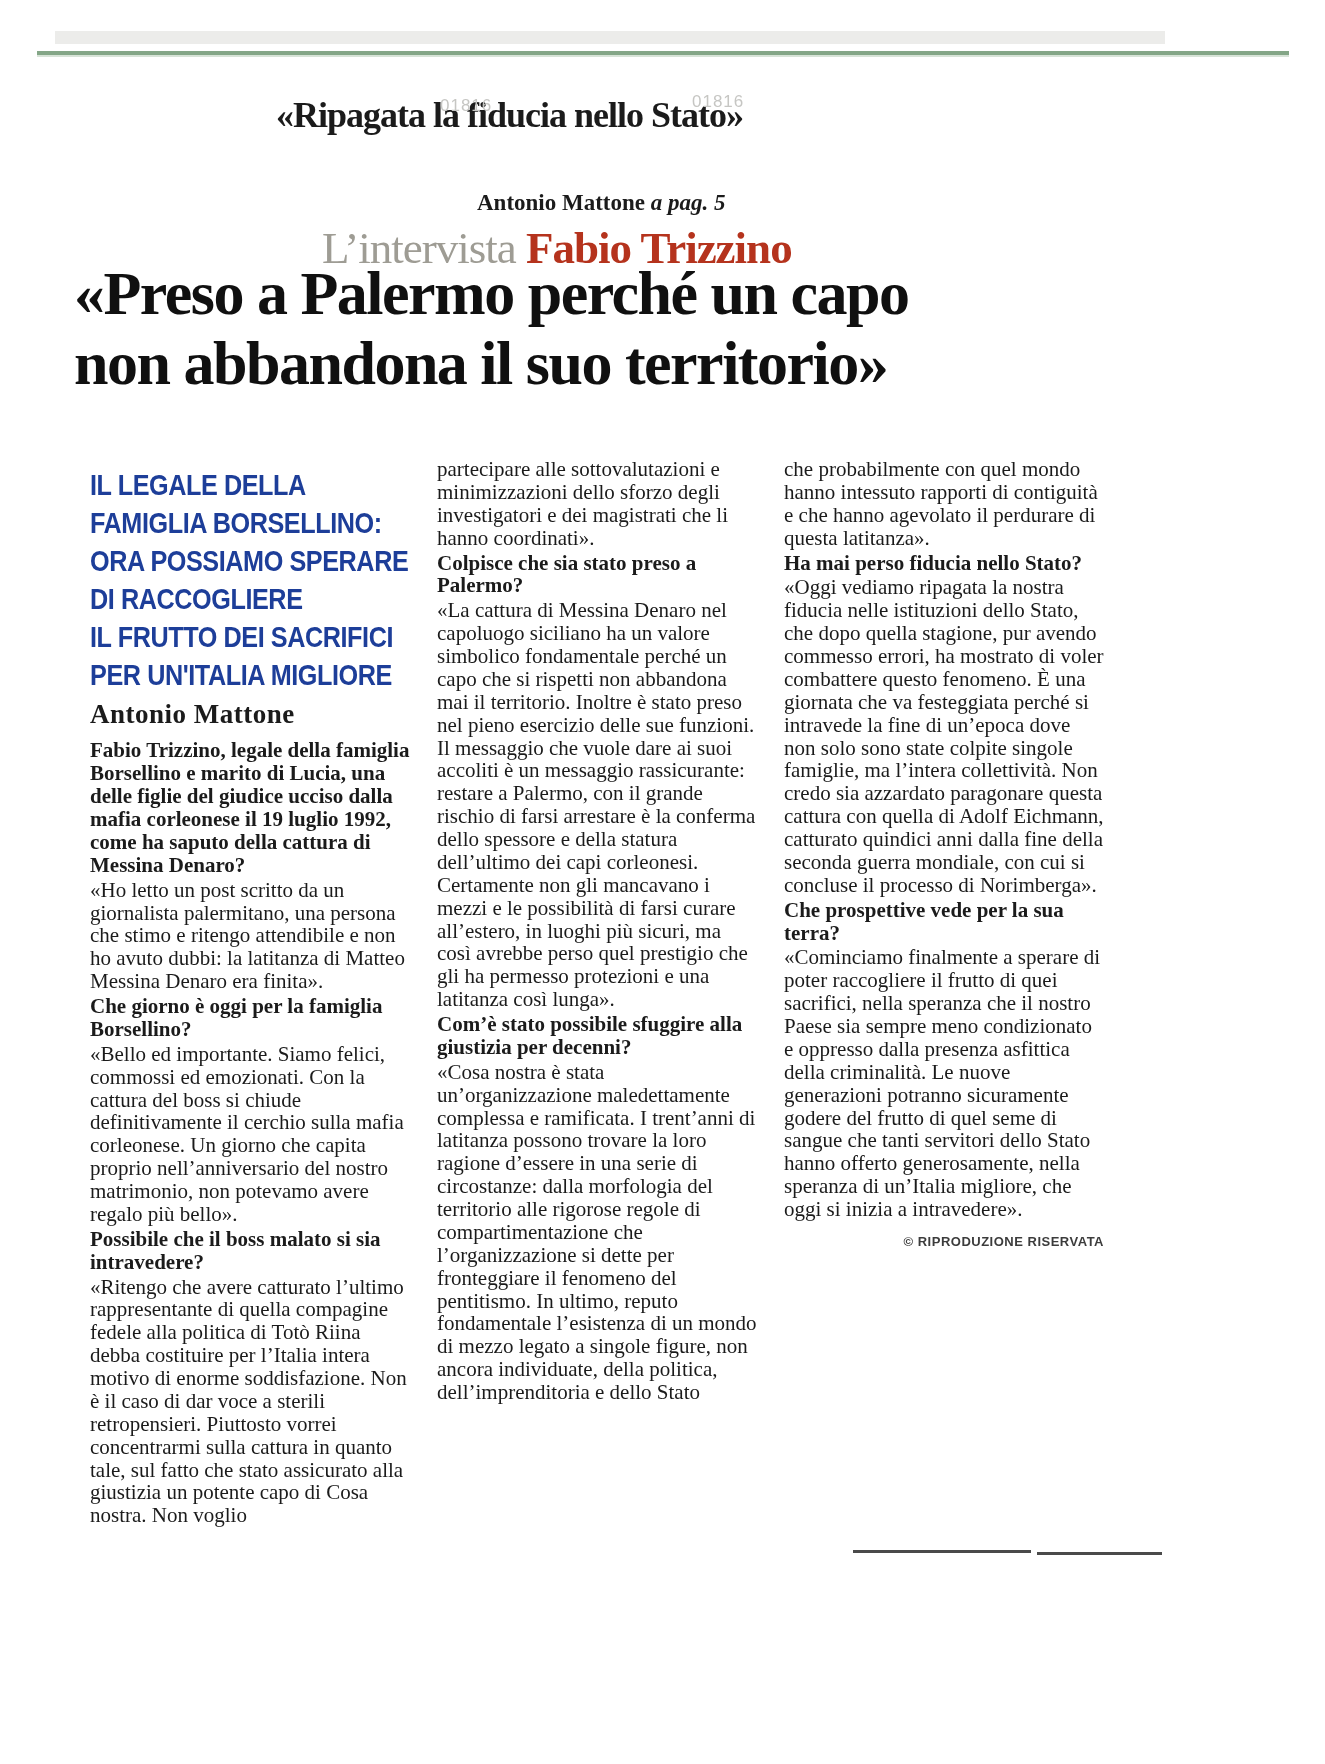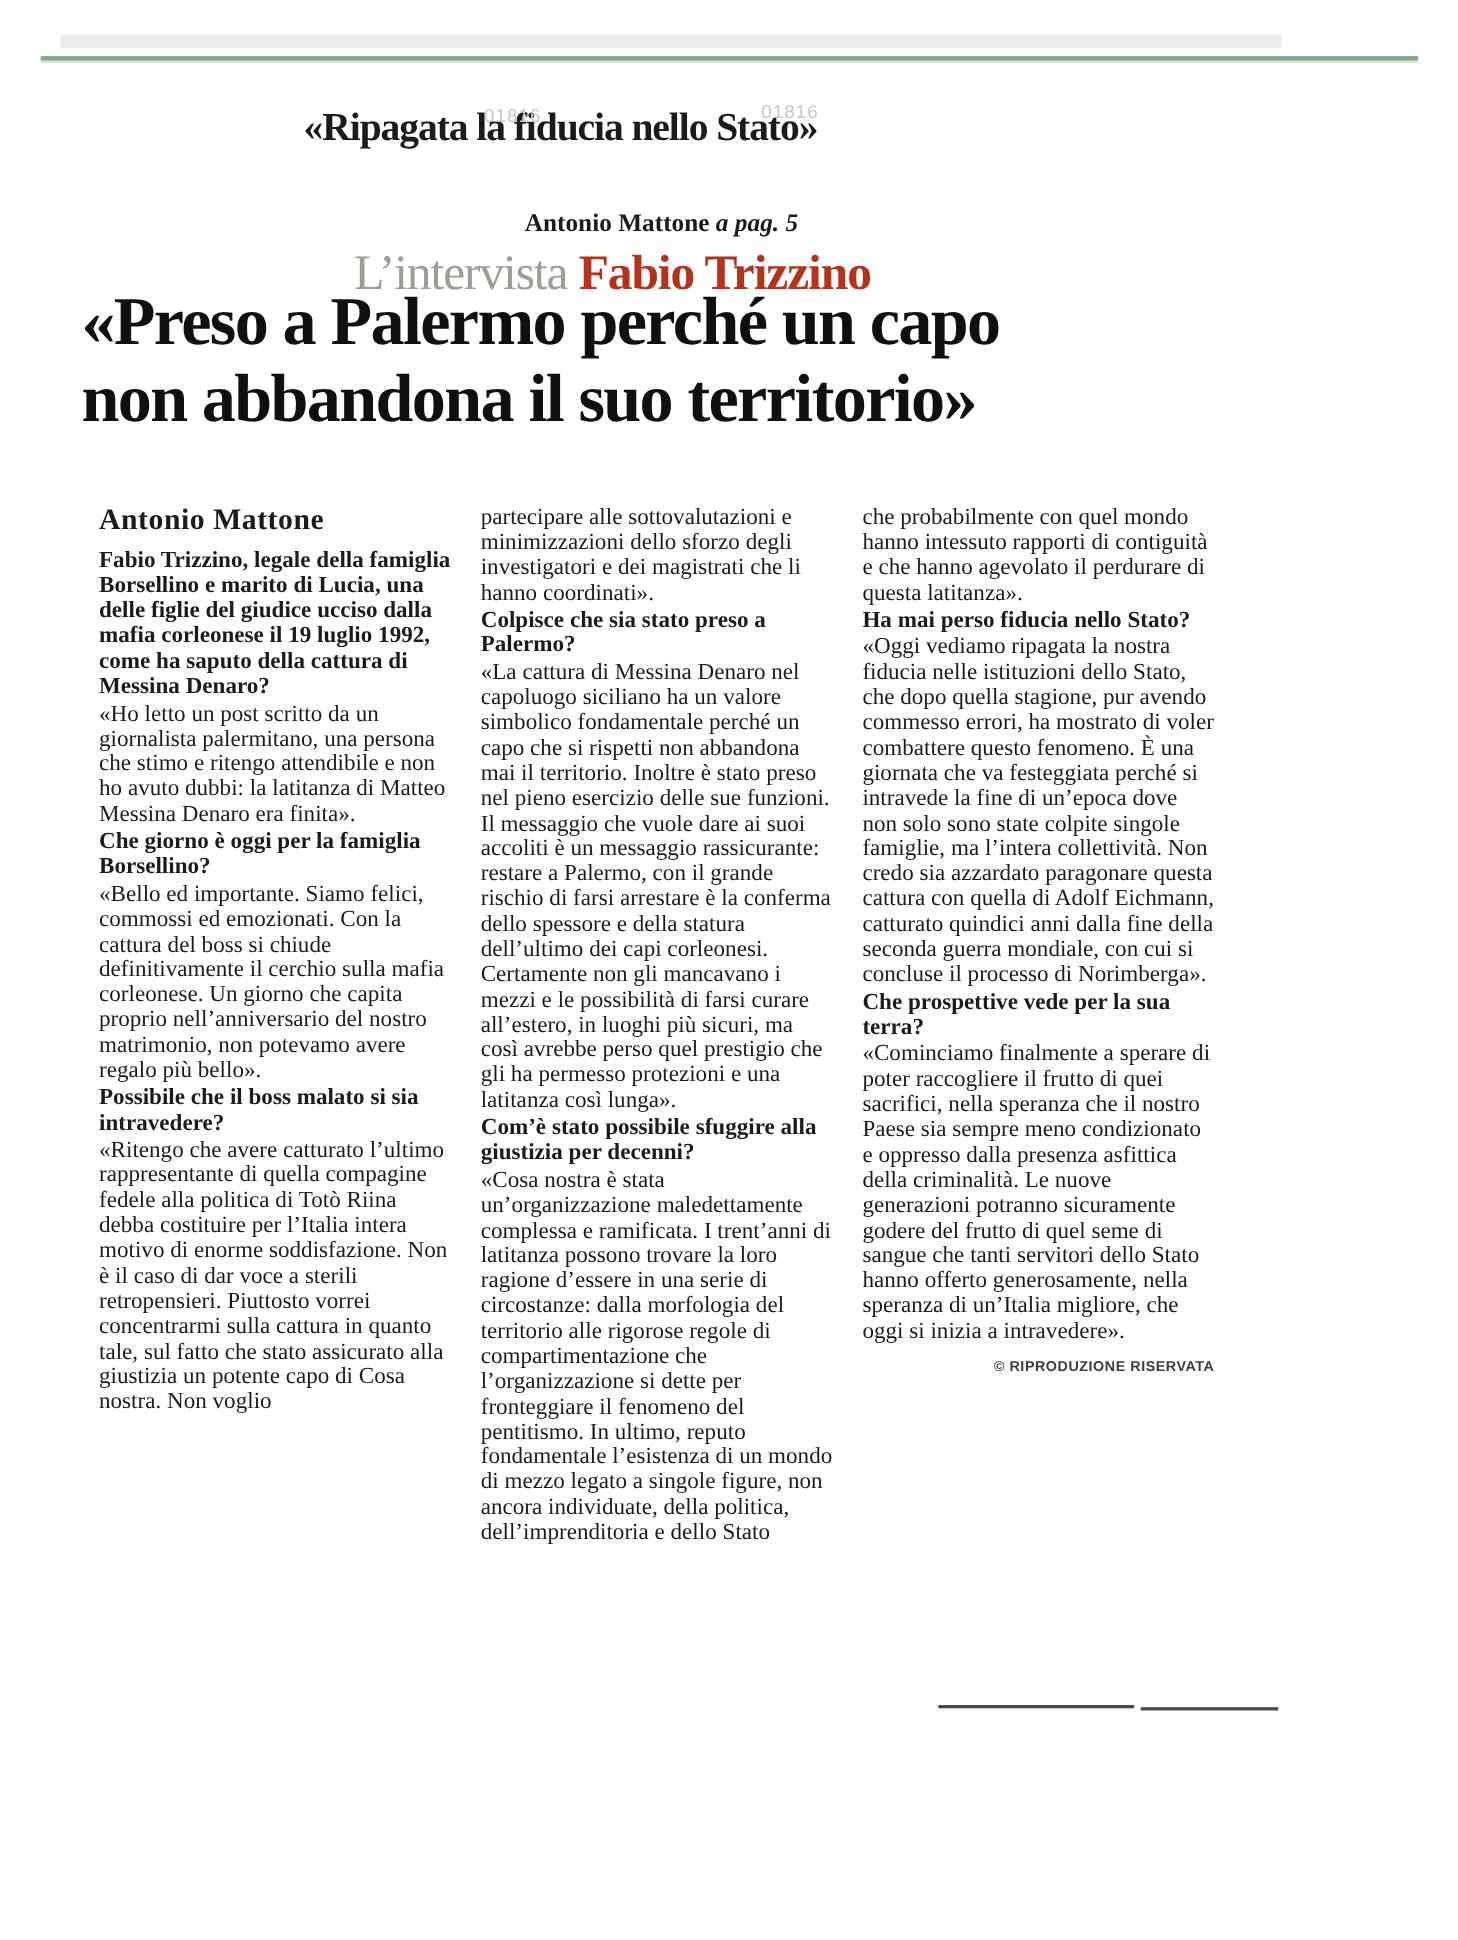--- a/index.html
+++ b/index.html
@@ -69,20 +69,28 @@
   </div>
 
   <div class="headline">
     <div>«Preso a Palermo perché un capo</div>
     <div>non abbandona il suo territorio»</div>
   </div>
 
   <div class="columns">
 
     <div class="col">
+      <div class="standfirst">
+        <span class="sf-line">IL LEGALE DELLA</span>
+        <span class="sf-line">FAMIGLIA BORSELLINO:</span>
+        <span class="sf-line">ORA POSSIAMO SPERARE</span>
+        <span class="sf-line">DI RACCOGLIERE</span>
+        <span class="sf-line">IL FRUTTO DEI SACRIFICI</span>
+        <span class="sf-line">PER UN'ITALIA MIGLIORE</span>
+      </div>
       <div class="author">Antonio Mattone</div>
       <p class="lead">Fabio Trizzino, legale della famiglia Borsellino e marito di Lucia, una delle figlie del giudice ucciso dalla mafia corleonese il 19 luglio 1992, come ha saputo della cattura di Messina Denaro?</p>
       <p class="a">«Ho letto un post scritto da un giornalista palermitano, una persona che stimo e ritengo attendibile e non ho avuto dubbi: la latitanza di Matteo Messina Denaro era finita».</p>
       <p class="q">Che giorno è oggi per la famiglia Borsellino?</p>
       <p class="a">«Bello ed importante. Siamo felici, commossi ed emozionati. Con la cattura del boss si chiude definitivamente il cerchio sulla mafia corleonese. Un giorno che capita proprio nell’anniversario del nostro matrimonio, non potevamo avere regalo più bello».</p>
       <p class="q">Possibile che il boss malato si sia intravedere?</p>
       <p class="a">«Ritengo che avere catturato l’ultimo rappresentante di quella compagine fedele alla politica di Totò Riina debba costituire per l’Italia intera motivo di enorme soddisfazione. Non è il caso di dar voce a sterili retropensieri. Piuttosto vorrei concentrarmi sulla cattura in quanto tale, sul fatto che stato assicurato alla giustizia un potente capo di Cosa nostra. Non voglio</p>
     </div>
 
     <div class="col">

